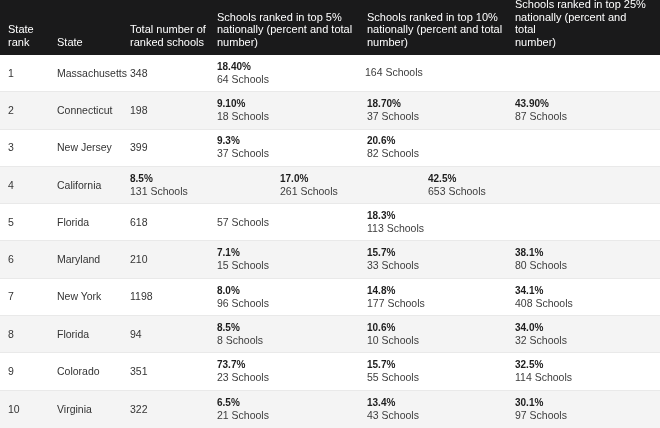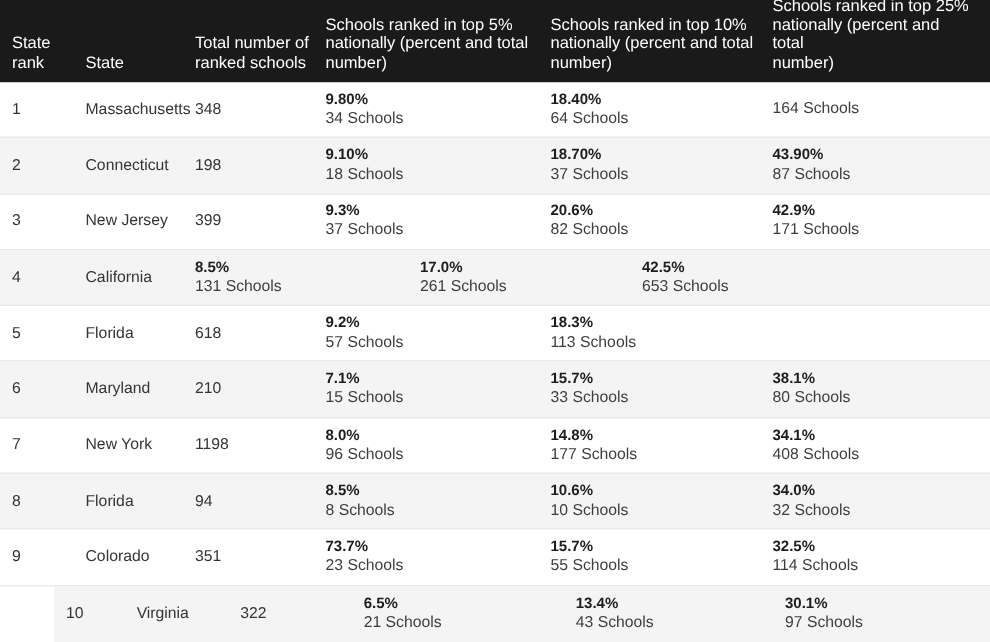--- a/index.html
+++ b/index.html
@@ -59,21 +59,20 @@
     align-items: center;
     height: 37.3px;
     border-bottom: 1px solid #e9e9e9;
     box-sizing: border-box;
   }
   .row.alt {
     background: #f4f4f4;
   }
   .row:last-child {
     border-bottom: none;
-    margin-left: 36px;
   }
   .td {
     box-sizing: border-box;
     padding-right: 10px;
     font-size: 10.5px;
     color: #343434;
     line-height: 13px;
   }
   .td.c-rank  { padding-left: 8px; }
   .td.c-state { padding-left: 8px; }
@@ -126,24 +125,20 @@
       <span>nationally (percent and total</span><br>
       <span>number)</span>
     </div>
   </div>
 
   <div class="tbody" id="tbody">
       <div class="row">
         <div class="td c-rank">1</div>
         <div class="td c-state">Massachusetts</div>
         <div class="td c-total">348</div>
-        <div class="td c-p5">
-          <span class="pct">9.80%</span>
-          <span class="cnt">34 Schools</span>
-        </div>
         <div class="td c-p10">
           <span class="pct">18.40%</span>
           <span class="cnt">64 Schools</span>
         </div>
         <div class="td c-p25">
           <span class="cnt">164 Schools</span>
         </div>
       </div>
       <div class="row alt">
         <div class="td c-rank">2</div>
@@ -167,24 +162,20 @@
         <div class="td c-state">New Jersey</div>
         <div class="td c-total">399</div>
         <div class="td c-p5">
           <span class="pct">9.3%</span>
           <span class="cnt">37 Schools</span>
         </div>
         <div class="td c-p10">
           <span class="pct">20.6%</span>
           <span class="cnt">82 Schools</span>
         </div>
-        <div class="td c-p25">
-          <span class="pct">42.9%</span>
-          <span class="cnt">171 Schools</span>
-        </div>
       </div>
       <div class="row alt">
         <div class="td c-rank">4</div>
         <div class="td c-state">California</div>
         <div class="td c-p5">
           <span class="pct">8.5%</span>
           <span class="cnt">131 Schools</span>
         </div>
         <div class="td c-p10">
           <span class="pct">17.0%</span>
@@ -193,21 +184,20 @@
         <div class="td c-p25">
           <span class="pct">42.5%</span>
           <span class="cnt">653 Schools</span>
         </div>
       </div>
       <div class="row">
         <div class="td c-rank">5</div>
         <div class="td c-state">Florida</div>
         <div class="td c-total">618</div>
         <div class="td c-p5">
-          <span class="pct">9.2%</span>
           <span class="cnt">57 Schools</span>
         </div>
         <div class="td c-p10">
           <span class="pct">18.3%</span>
           <span class="cnt">113 Schools</span>
         </div>
       </div>
       <div class="row alt">
         <div class="td c-rank">6</div>
         <div class="td c-state">Maryland</div>

